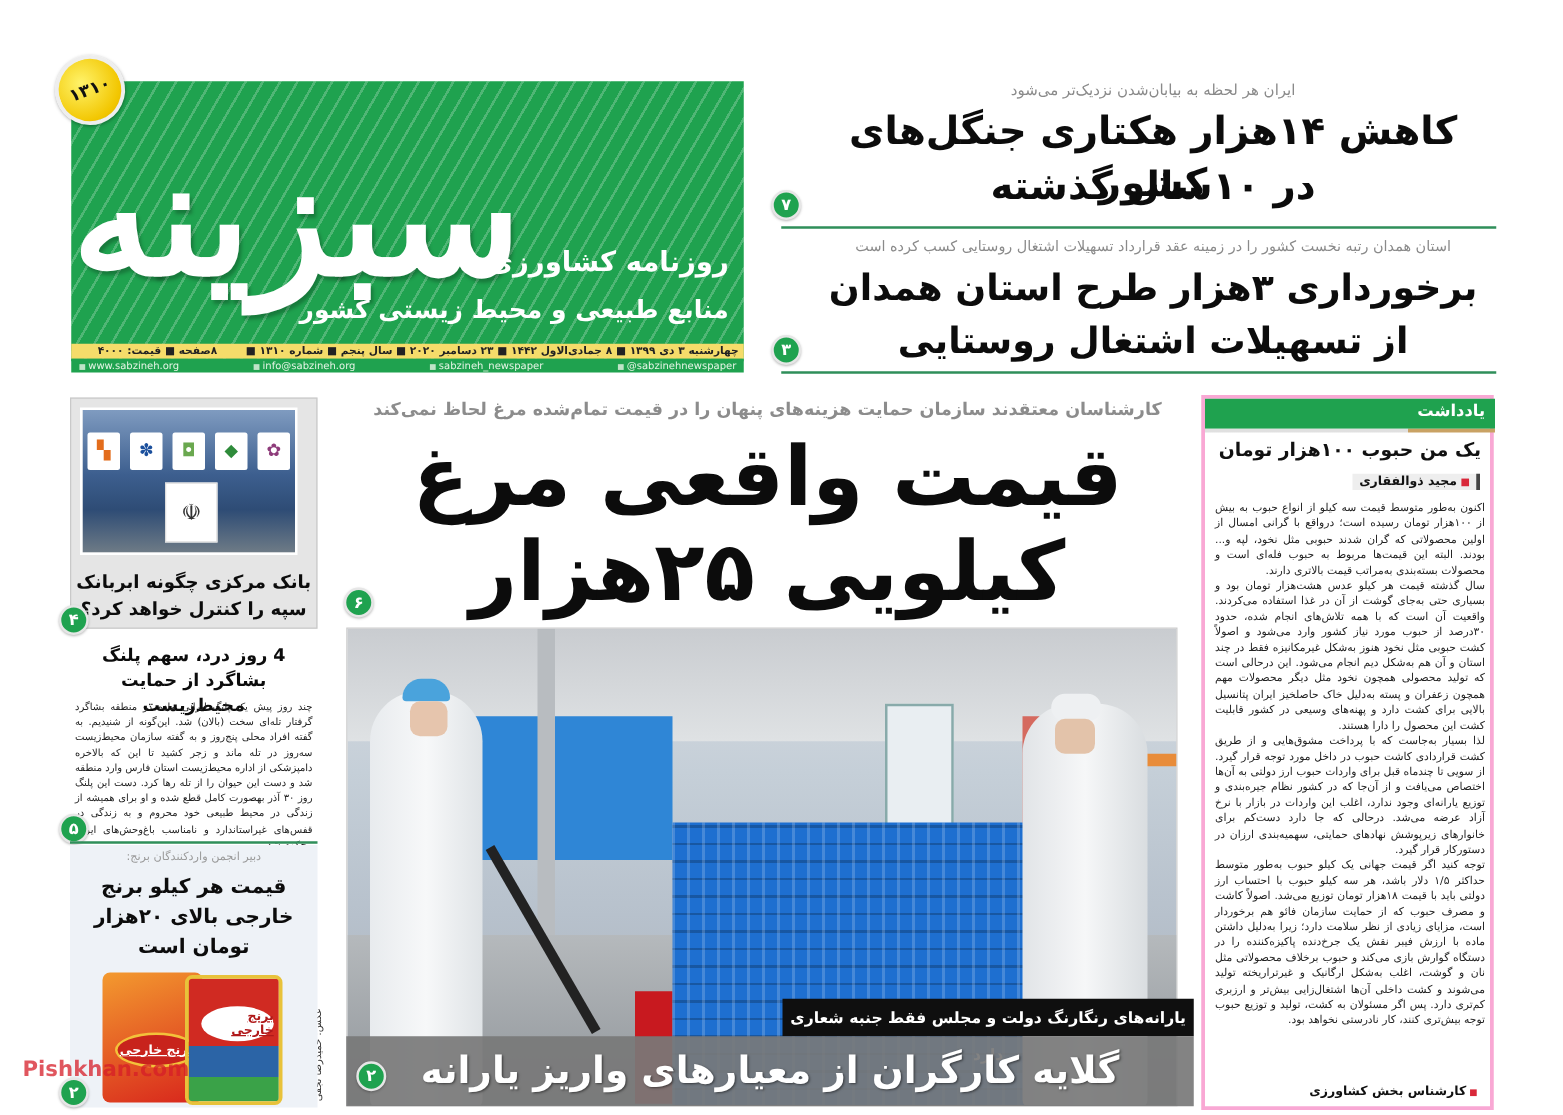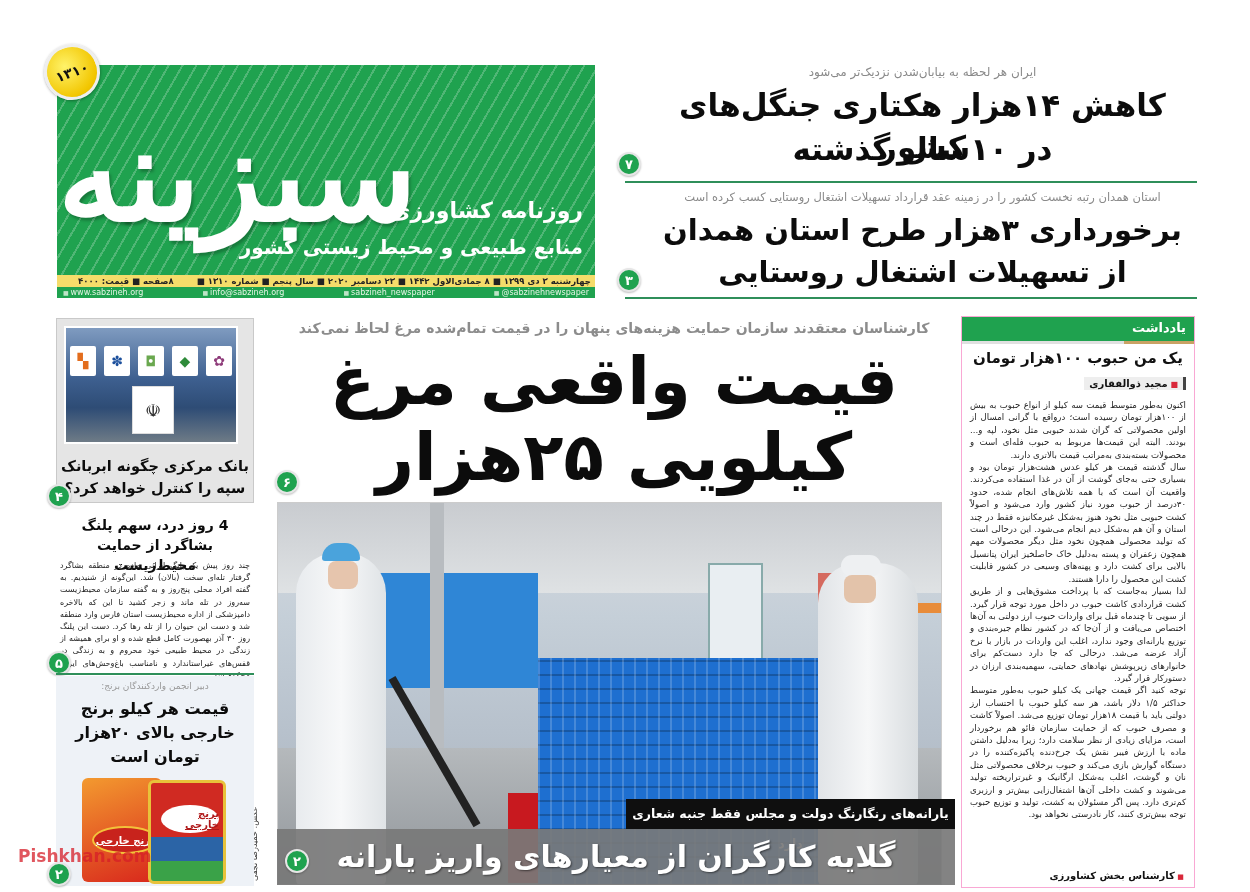--- a/index.html
+++ b/index.html
@@ -63,21 +63,21 @@
     width: 24px; height: 24px; border-radius: 50%;
     background: #1fa24f; color: #fff; font-weight: bold; font-size: 13px;
     display: flex; align-items: center; justify-content: center;
     border: 2px solid #e6e6e6; box-shadow: 0 1px 2px rgba(0,0,0,0.25);
   }
   .green-rule { height: 2px; background: #2f8f5a; }
 
   
   #yad-panel {
     left: 961px; top: 316px; width: 234px; height: 572px;
-    border: 1px solid #f9a8d4; background: #fff;
+    border: 3px solid #f9a8d4; background: #fff;
   }
   #yad-header {
     left: 0; top: 0; width: 232px; height: 24px; background: #1fa24f;
     color: #fff; font-weight: bold; font-size: 13px; direction: rtl; text-align: right;
     padding: 3px 8px;
   }
   #yad-rule { left: 0; top: 24px; width: 232px; height: 3px; background: linear-gradient(to left, #c9a264 0 30%, #e0e0e0 30%); }
   #yad-title { left: 0; top: 32px; width: 232px; font-size: 15px; font-weight: bold; direction: rtl; text-align: center; }
   #yad-author {
     right: 8px; top: 60px; font-size: 10px; font-weight: bold; direction: rtl;

